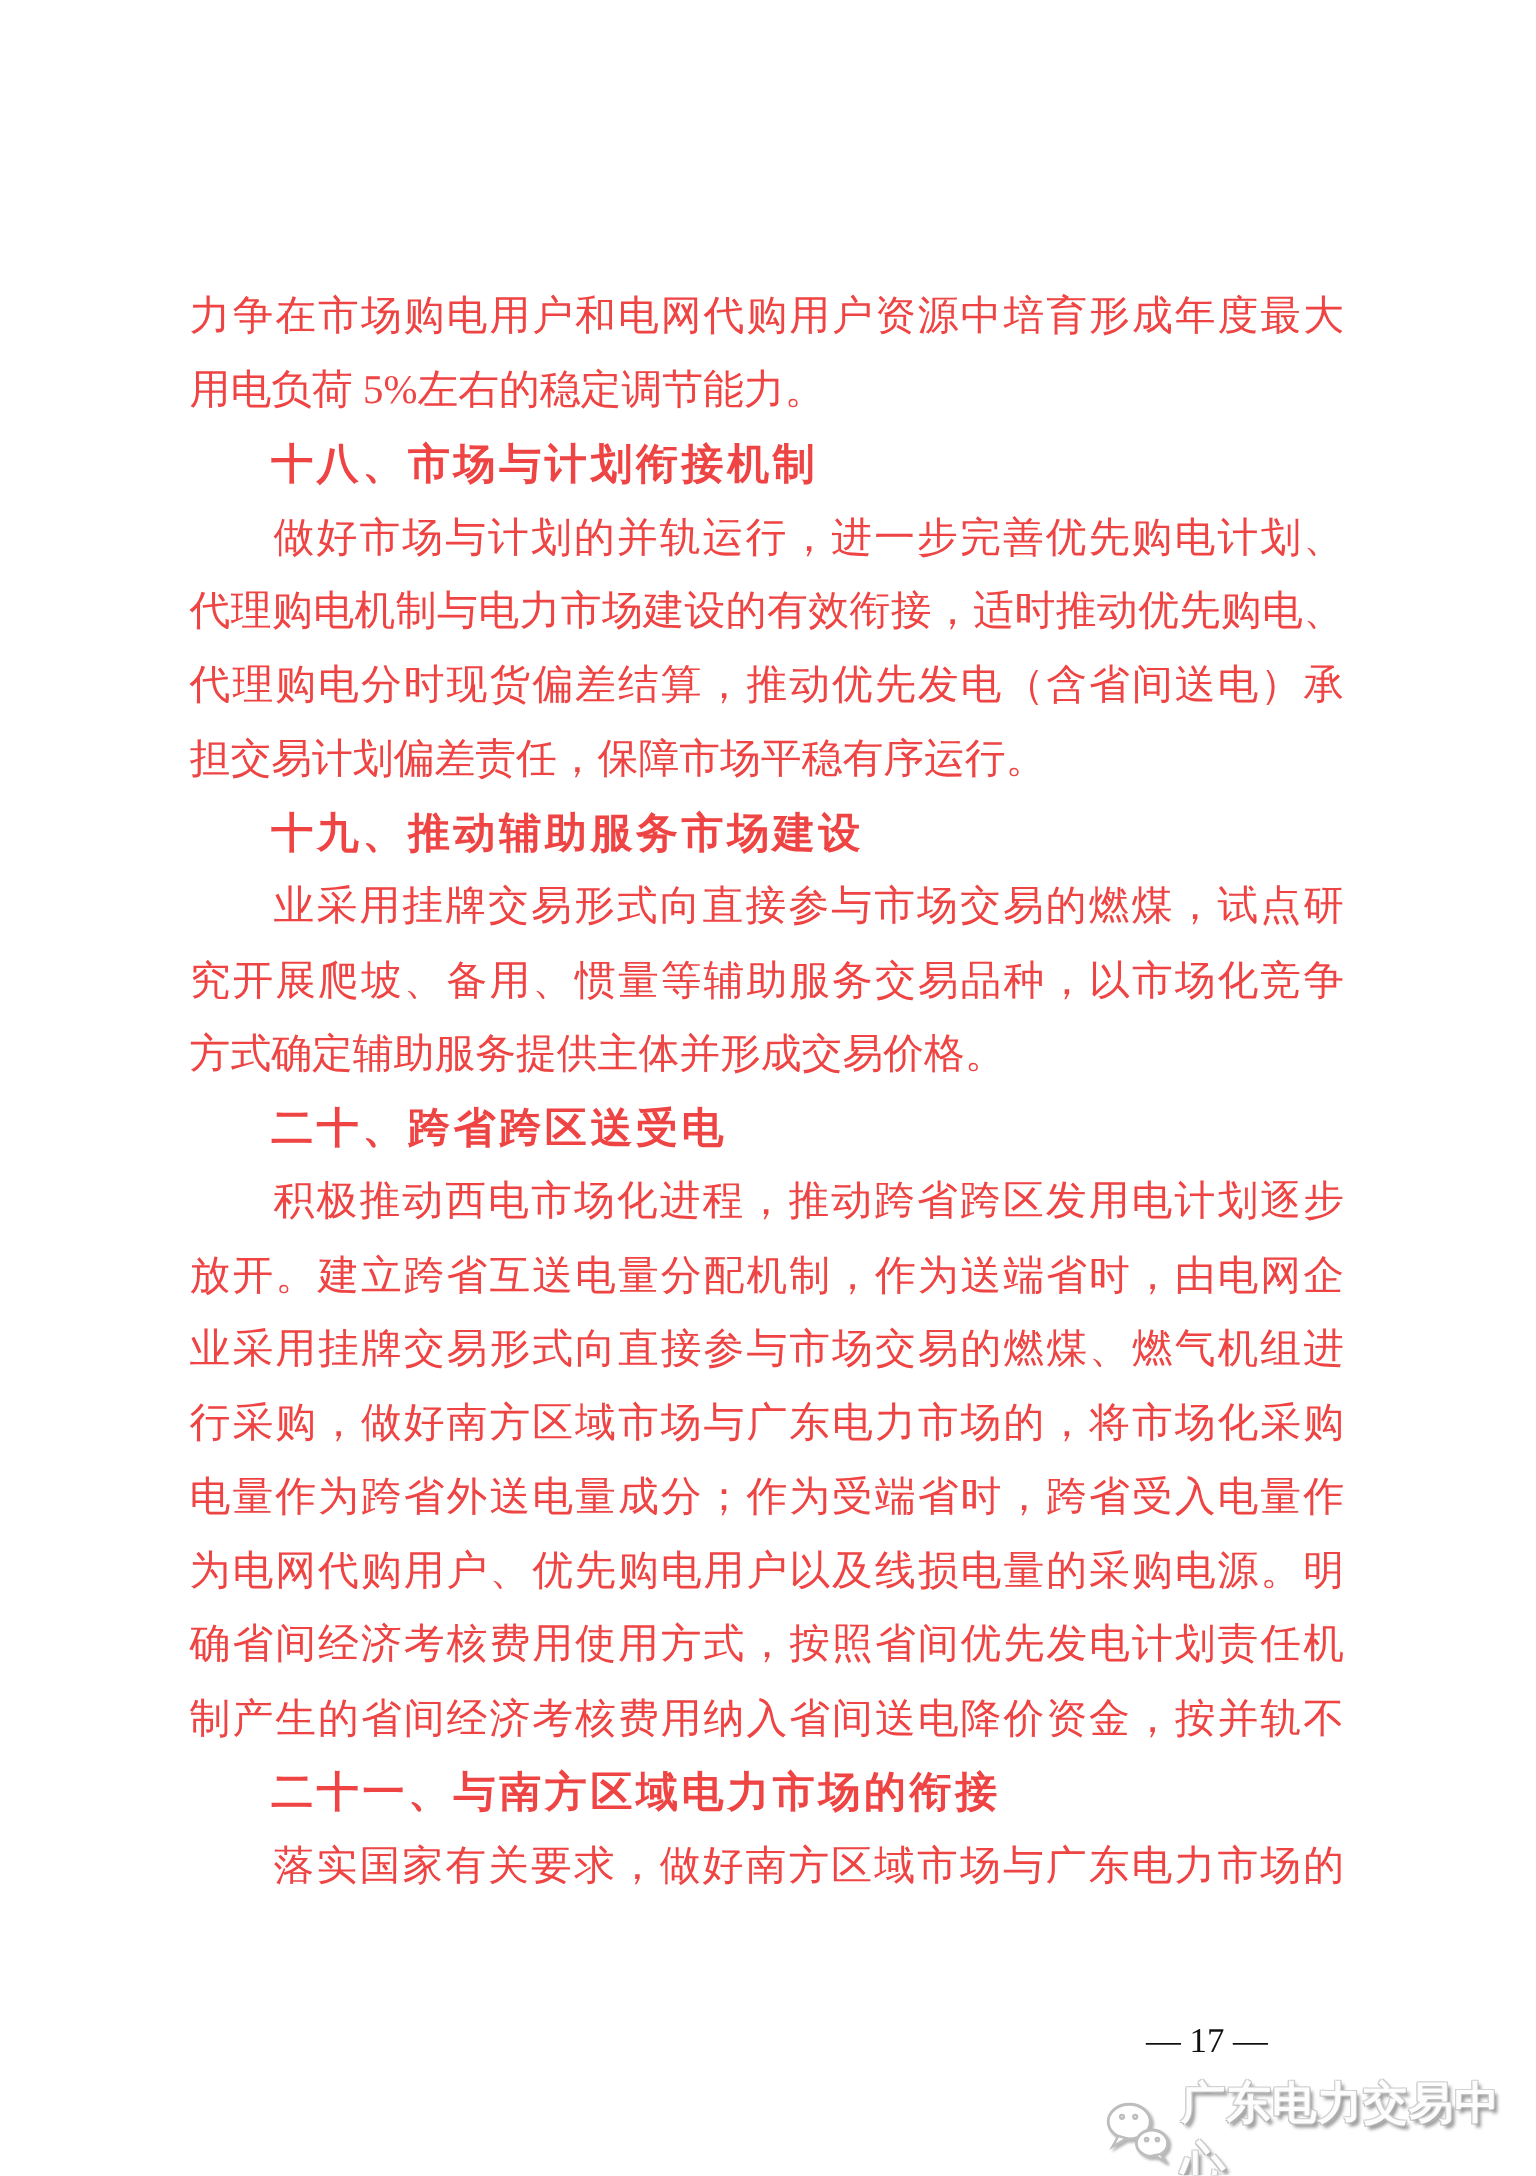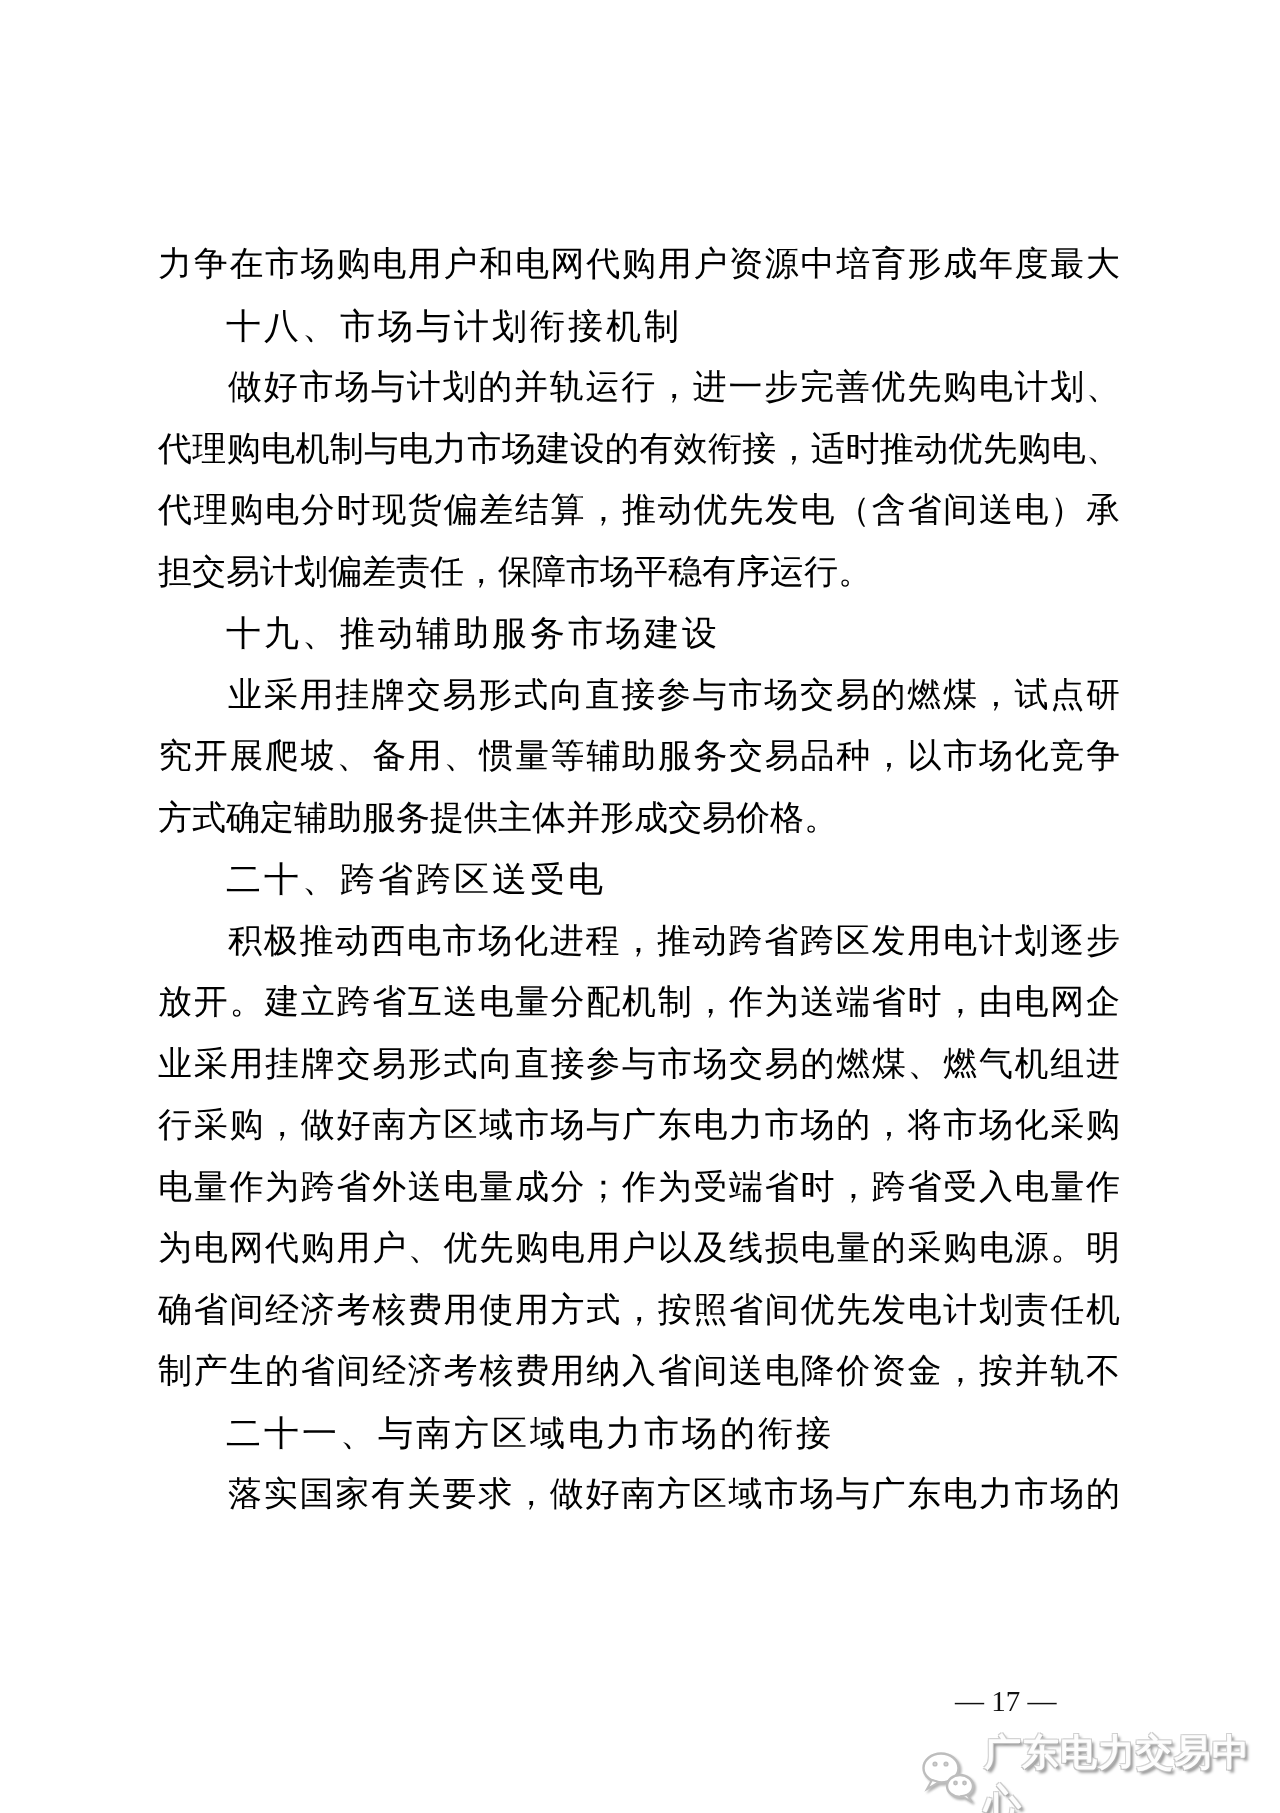--- a/index.html
+++ b/index.html
@@ -17,27 +17,27 @@
     left: 158px;
     top: 233px;
     width: 962px;
   }
   .ln {
     font-size: 34px;
     line-height: 61.5px;
     text-align: justify;
     text-justify: inter-character;
     white-space: normal;
-    color: #000000;
+    color: #ef4444;
   }
   .jst { text-align-last: justify; }
   .ind { text-indent: 70px; }
   .hd {
     font-family: "Liberation Sans", "DejaVu Sans", sans-serif;
-    font-weight: normal;
+    font-weight: bold;
     font-size: 35px;
     letter-spacing: 3px;
     text-align: left;
     text-align-last: left;
     text-indent: 68px;
   }
   .page-number {
     position: absolute;
     top: 1686px;
     left: 955px;
@@ -75,20 +75,21 @@
        3px  3px 3px #969696;
   }
 </style>
 </head>
 <body>
 
 <div class="page">
 
   <div class="content">
     <div class="ln jst">力争在市场购电用户和电网代购用户资源中培育形成年度最大</div>
+    <div class="ln">用电负荷 5%左右的稳定调节能力。</div>
     <div class="ln hd">十八、市场与计划衔接机制</div>
     <div class="ln ind jst">做好市场与计划的并轨运行，进一步完善优先购电计划、</div>
     <div class="ln jst">代理购电机制与电力市场建设的有效衔接，适时推动优先购电、</div>
     <div class="ln jst">代理购电分时现货偏差结算，推动优先发电（含省间送电）承</div>
     <div class="ln">担交易计划偏差责任，保障市场平稳有序运行。</div>
     <div class="ln hd">十九、推动辅助服务市场建设</div>
     <div class="ln ind jst">业采用挂牌交易形式向直接参与市场交易的燃煤，试点研</div>
     <div class="ln jst">究开展爬坡、备用、惯量等辅助服务交易品种，以市场化竞争</div>
     <div class="ln">方式确定辅助服务提供主体并形成交易价格。</div>
     <div class="ln hd">二十、跨省跨区送受电</div>

